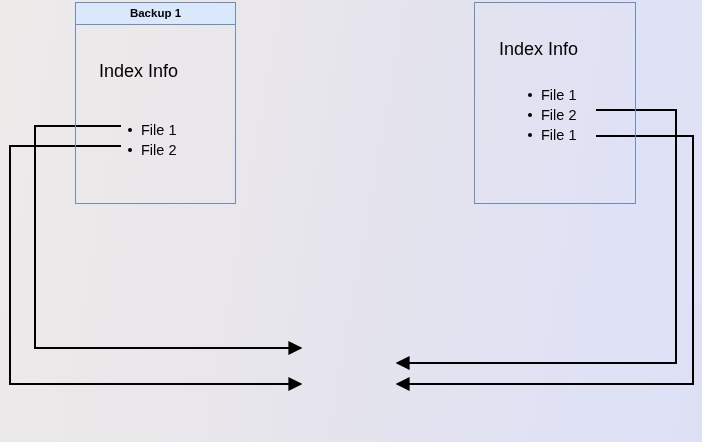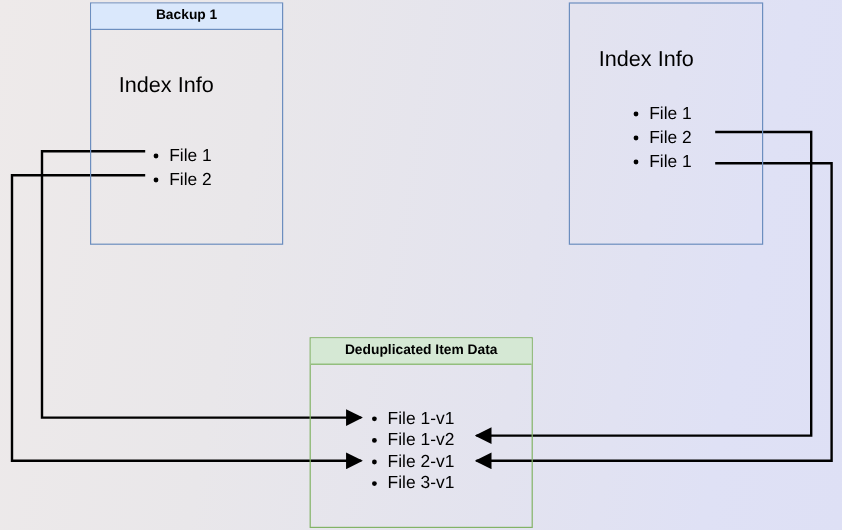--- a/index.html
+++ b/index.html
@@ -130,25 +130,14 @@
     <div class="node-body">
       <div class="index-label" style="left:24px; top:36px;">Index Info</div>
       <ul class="file-list" style="left:52px; top:82px;">
         <li>File 1</li>
         <li>File 2</li>
         <li>File 1</li>
       </ul>
     </div>
   </div>
 
-  <div class="node green" style="left:258px; top:281px; width:186px; height:159px;">
-    <div class="node-header">Deduplicated Item Data</div>
-    <div class="node-body">
-      <ul class="file-list dedup-list" style="left:50px; top:36px;">
-        <li>File 1-v1</li>
-        <li>File 1-v2</li>
-        <li>File 2-v1</li>
-        <li>File 3-v1</li>
-      </ul>
-    </div>
-  </div>
 
 </div>
 
 </body></html>

